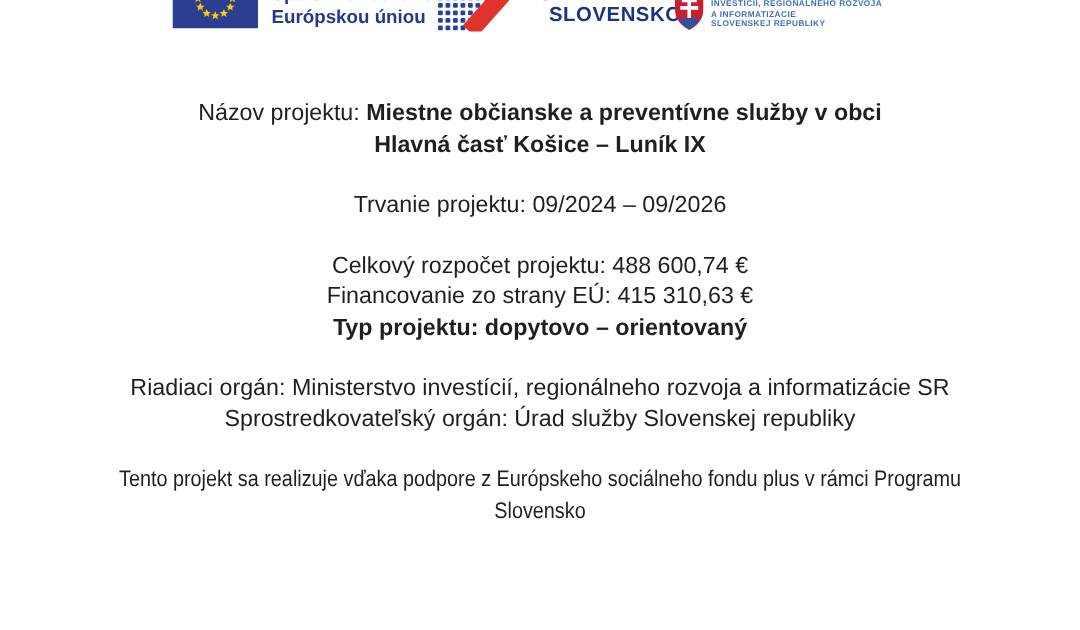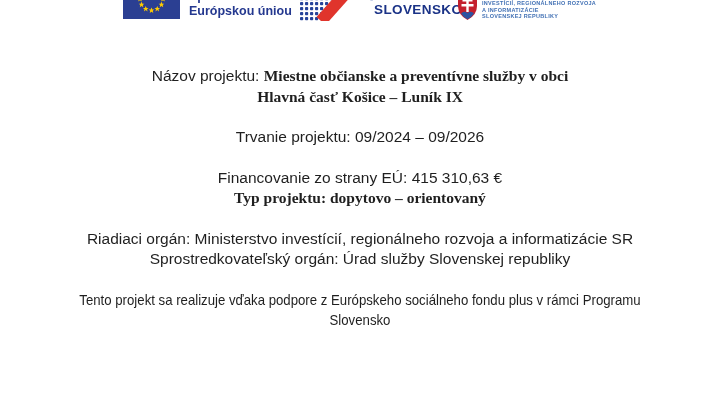--- a/index.html
+++ b/index.html
@@ -2,21 +2,21 @@
 <html style="--text: #1f1f1f; --eu-blue: #24388f; --eu-flag-blue: #2b3f92; --eu-star-yellow: #ffcc00; --program-blue: #1b3387; --program-dot-blue: #26439a; --program-red: #e0342c; --ministry-blue: #4170b4; --ministry-red: #c4202e; --ministry-hill-blue: #2c52a0;"><head>
 <meta charset="utf-8">
 <style>
   html,body{margin:0;padding:0;}
   body{
     width:720px;height:420px;overflow:hidden;background:#ffffff;
     font-family:"Liberation Sans",sans-serif;color:var(--text,#1f1f1f);
     position:relative;
   }
   
-  .header{position:relative;height:42px;overflow:hidden;margin-left:8px;}
+  .header{position:relative;height:42px;overflow:hidden;}
   .eu-flag{position:absolute;left:115px;top:-20px;width:57px;height:39px;}
   .eu-text{
     position:absolute;left:181px;top:-11px;
     font-weight:700;font-size:12.5px;line-height:14.5px;
     color:var(--eu-blue,#24388f);white-space:nowrap;
   }
   .program-dots{position:absolute;left:292px;top:-15px;width:76px;height:36px;}
   .program-text{
     position:absolute;left:366px;top:-13px;
     font-weight:700;font-size:13.5px;line-height:15px;letter-spacing:.4px;
@@ -28,21 +28,21 @@
     font-weight:700;font-size:5.5px;line-height:6.6px;letter-spacing:.3px;
     color:var(--ministry-blue,#4170b4);white-space:nowrap;
   }
   
   .content{padding-top:24px;text-align:center;}
   .para{margin:0 0 20px 0;}
   .line{
     font-size:15.5px;line-height:20.5px;white-space:nowrap;
     color:var(--text,#1f1f1f);
   }
-  .line .b{font-weight:700;font-family:Liberation Serif, serif;}
+  .line .b{font-weight:700;}
   .para.condensed{transform:scaleX(0.88);transform-origin:50% 0;}
   .para.condensed .line{font-size:15px;}
 </style>
 </head>
 <body>
 
 <div class="header">
 
   <svg class="eu-flag" viewBox="0 0 57 39" aria-hidden="true">
     <defs>
@@ -150,20 +150,21 @@
     <div class="para">
       <div class="line"><span>Názov projektu: </span><span class="b">Miestne občianske a preventívne služby v obci</span></div>
       <div class="line"><span class="b">Hlavná časť Košice – Luník IX</span></div>
     </div>
     <div class="para">
     </div>
     <div class="para">
       <div class="line"><span>Trvanie projektu: 09/2024 – 09/2026</span></div>
     </div>
     <div class="para">
+      <div class="line"><span>Celkový rozpočet projektu: 488 600,74 €</span></div>
       <div class="line"><span>Financovanie zo strany EÚ: 415 310,63 €</span></div>
       <div class="line"><span class="b">Typ projektu: dopytovo – orientovaný</span></div>
     </div>
     <div class="para">
       <div class="line"><span>Riadiaci orgán: Ministerstvo investícií, regionálneho rozvoja a informatizácie SR</span></div>
       <div class="line"><span>Sprostredkovateľský orgán: Úrad služby Slovenskej republiky</span></div>
     </div>
     <div class="para condensed">
       <div class="line"><span>Tento projekt sa realizuje vďaka podpore z Európskeho sociálneho fondu plus v rámci Programu</span></div>
       <div class="line"><span>Slovensko</span></div>

